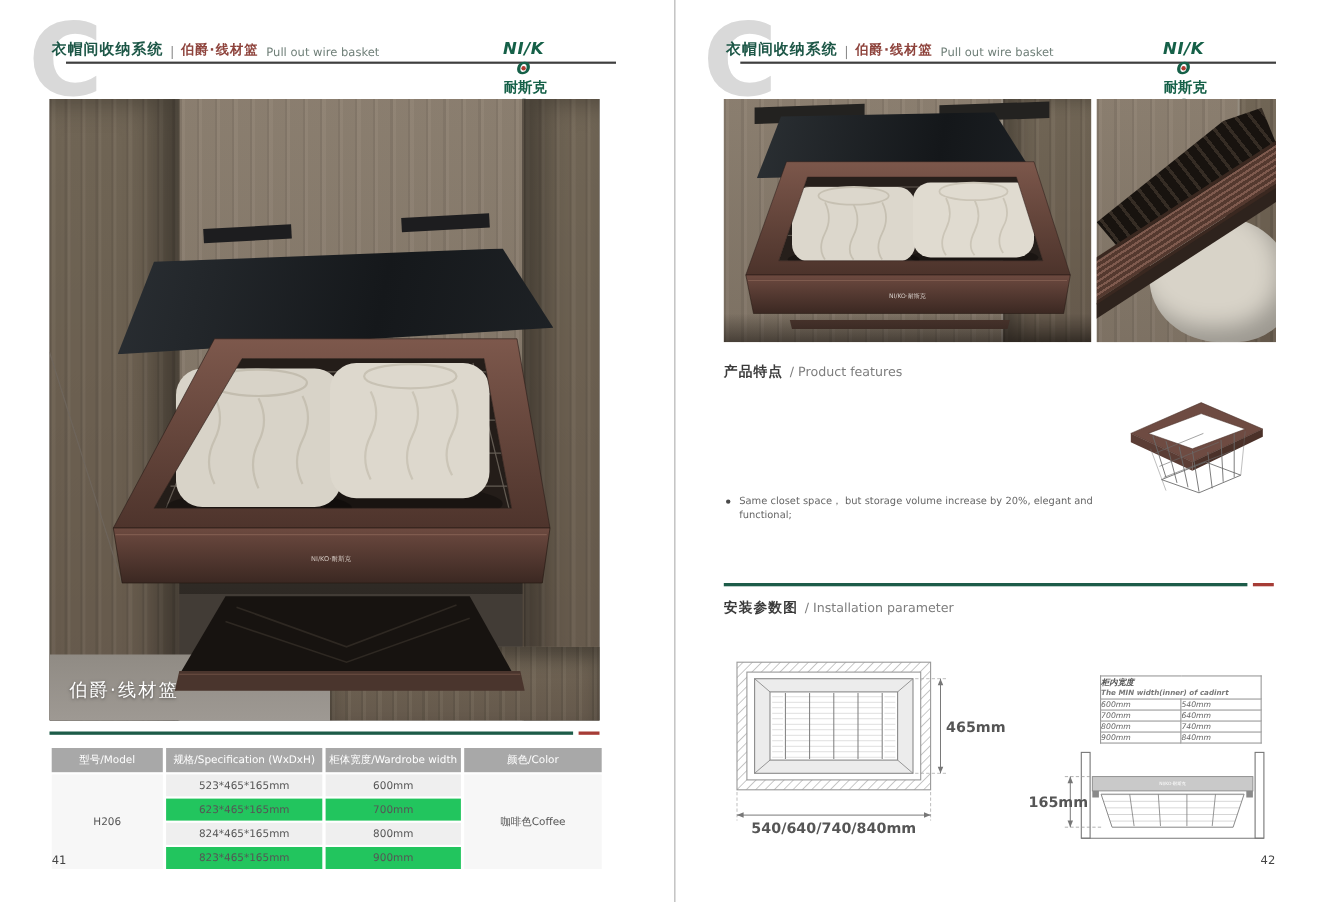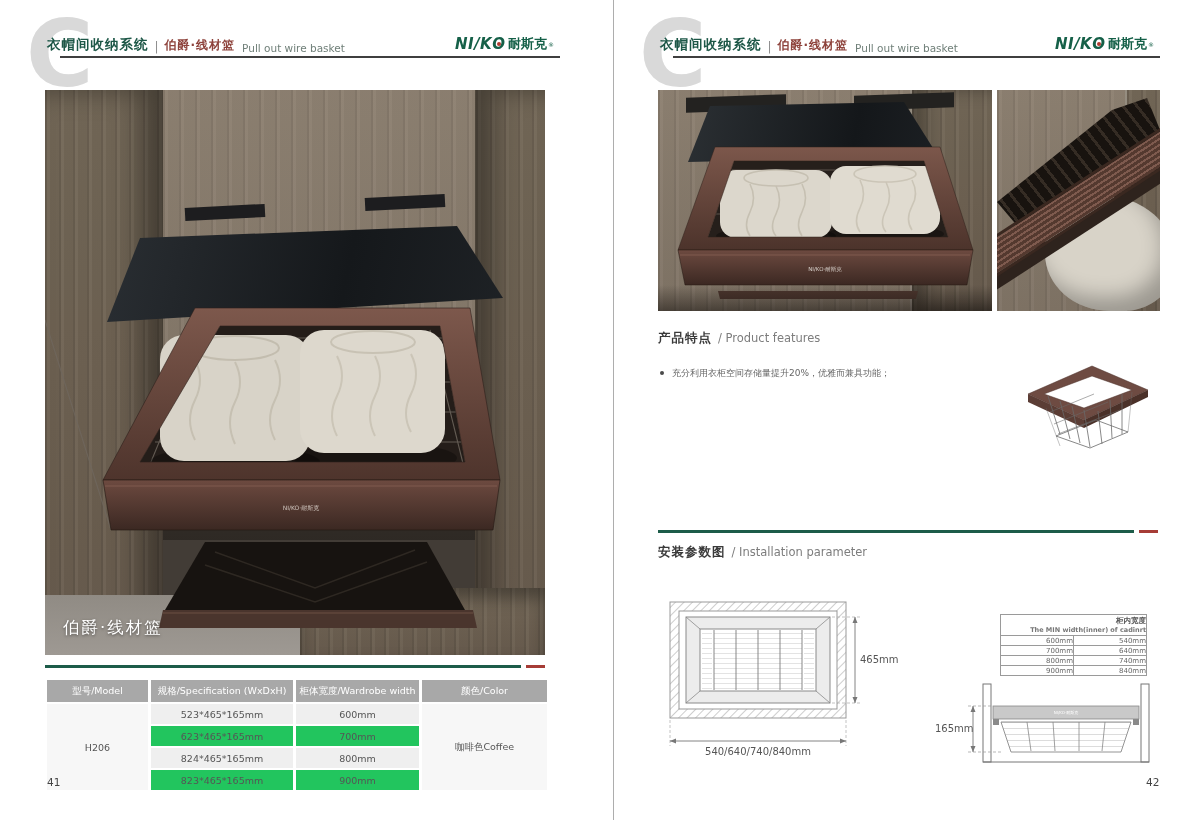--- a/index.html
+++ b/index.html
@@ -12,21 +12,21 @@
 
   
   .c-mark { font-size:92px; font-weight:bold; color:#d9d9d9; line-height:0.9; }
   .hdr-row { display:flex; align-items:flex-end; white-space:nowrap; }
   .hdr-cat { font-size:13.5px; font-weight:bold; color:#1d5747; letter-spacing:1px; }
   .hdr-sep { font-size:12px; color:#8d8d8d; margin:0 6px; }
   .hdr-prod { font-size:12px; font-weight:bold; color:#8e433c; letter-spacing:1px; }
   .hdr-en { font-size:10.5px; color:#6f7f78; margin-left:7px; }
   .hdr-rule { height:2px; background:#3f3f3f; }
 
-  .logo { display:flex; align-items:center; white-space:nowrap; color:#156048; }
+  .logo { display:flex; align-items:center; white-space:nowrap; color:#156048;flex-direction:column; }
   .logo-en { font-size:15px; font-weight:800; letter-spacing:0.5px; font-style:italic; }
   .logo-o { position:relative; font-style:italic; font-weight:800; font-size:15px; }
   .logo-o::after { content:""; position:absolute; left:4.5px; top:6.5px; width:4px; height:4px; border-radius:50%; background:#b03a30; }
   .logo-cn { font-size:13px; font-weight:800; margin-left:3px; }
   .logo-reg { font-size:6px; vertical-align:top; margin-left:1px; color:#156048; }
 
   
   .wood { background:
       repeating-linear-gradient(90deg, rgba(0,0,0,0.08) 0 2px, rgba(255,255,255,0.03) 2px 5px, rgba(0,0,0,0.02) 5px 16px),
       linear-gradient(#8d8071,#7f7365); }
@@ -53,27 +53,27 @@
   
   .sec-title { display:flex; align-items:baseline; white-space:nowrap; }
   .sec-title .cn { font-size:12.5px; font-weight:bold; color:#3a3a3a; letter-spacing:1px; }
   .sec-title .en { font-size:11.5px; color:#7d7d7d; margin-left:6px; }
   .bullet { display:flex; align-items:flex-start; }
   .bullet .dot { width:4px; height:4px; border-radius:50%; background:#4a4a4a; margin:4px 8px 0 0; flex:none; }
   .bullet .txt { font-size:9px; color:#666; line-height:1.4; }
 
   
   table.wtable { border-collapse:collapse; width:147px; background:#fff; }
-  table.wtable th, table.wtable td { border:1px solid #9a9a9a; text-align:right; color:#666; }
+  table.wtable th, table.wtable td { border:1px solid #9a9a9a; text-align:left; color:#666;font-style:italic; }
   table.wtable th { padding:1px 0; }
   .wt-cn { font-size:7.5px; color:#555; }
   .wt-en { font-size:6.5px; color:#777; }
   table.wtable td { font-size:7px; height:10px; }
 
-  .dim-label { position:absolute; font-size:10px; color:#555; white-space:nowrap; }
+  .dim-label { position:absolute; font-size:13px; color:#555; white-space:nowrap;font-weight:bold; }
   .page-num { font-size:10.5px; color:#444; }
 
   
   .bandribs { background:repeating-linear-gradient(180deg,#7e5a4e 0 2px,#54392f 2px 5px); border-top:3px solid #3a2820; border-bottom:3px solid #3a2820; }
 </style>
 </head>
 <body>
 
 <div id="spread">
 
@@ -260,23 +260,23 @@
     <div class="abs" style="left:0; top:0; width:163px; height:221px; clip-path:polygon(150px 8px, 163px 40px, 163px 80px, 45px 165px, 0px 112px, 115px 20px); background:repeating-linear-gradient(52deg, #18130f 0 4px, #352c24 4px 7px, #18130f 7px 11px);"></div>
     <div class="abs" style="right:-15px; bottom:0; width:130px; height:115px; border-radius:45% 55% 40% 50%; background:#d8d3c8; box-shadow:inset -12px -14px 20px rgba(0,0,0,.28);"></div>
     <div class="abs" style="left:-30px; top:128px; width:240px; height:12px; background:#2e231d; transform:rotate(-33deg);"></div>
     <div class="abs bandribs" style="left:-35px; top:92px; width:240px; height:36px; transform:rotate(-33deg);"></div>
   </div>
 
   <div class="abs sec-title" style="left:658px; top:330px;">
     <span class="cn">产品特点</span>
     <span class="en">/ Product features</span>
   </div>
-  <div class="abs bullet" style="left:660px; top:367px; width:330px;">
+  <div class="abs bullet" style="left:660px; top:450px; width:345px;">
     <span class="dot"></span>
-    <span class="txt">充分利用衣柜空间存储量提升20%，优雅而兼具功能；</span>
+    <span class="txt">Same closet space，  but storage volume increase by 20%, elegant and functional;</span>
   </div>
 
   <div class="abs" style="left:1012px; top:334px; width:148px; height:128px; background:#fff;">
     <svg width="148" height="128" viewBox="0 0 148 128">
       <path fill-rule="evenodd" fill="#6e4b42" stroke="#4a2f28" stroke-width="0.5" d="M16,60 L80,32 L136,56 L72,86 Z M32,60 L80,42 L120,56 L72,74 Z"></path>
       <polygon points="16,60 72,86 72,94 16,68" fill="#5b3d35"></polygon>
       <polygon points="72,86 136,56 136,63 72,94" fill="#4b3129"></polygon>
       <g stroke="#6a6a6a" stroke-width="0.8" fill="none">
         <polygon points="44,102 84,86 116,98 78,114"></polygon>
         <line x1="36" y1="62" x2="48" y2="100"></line>

